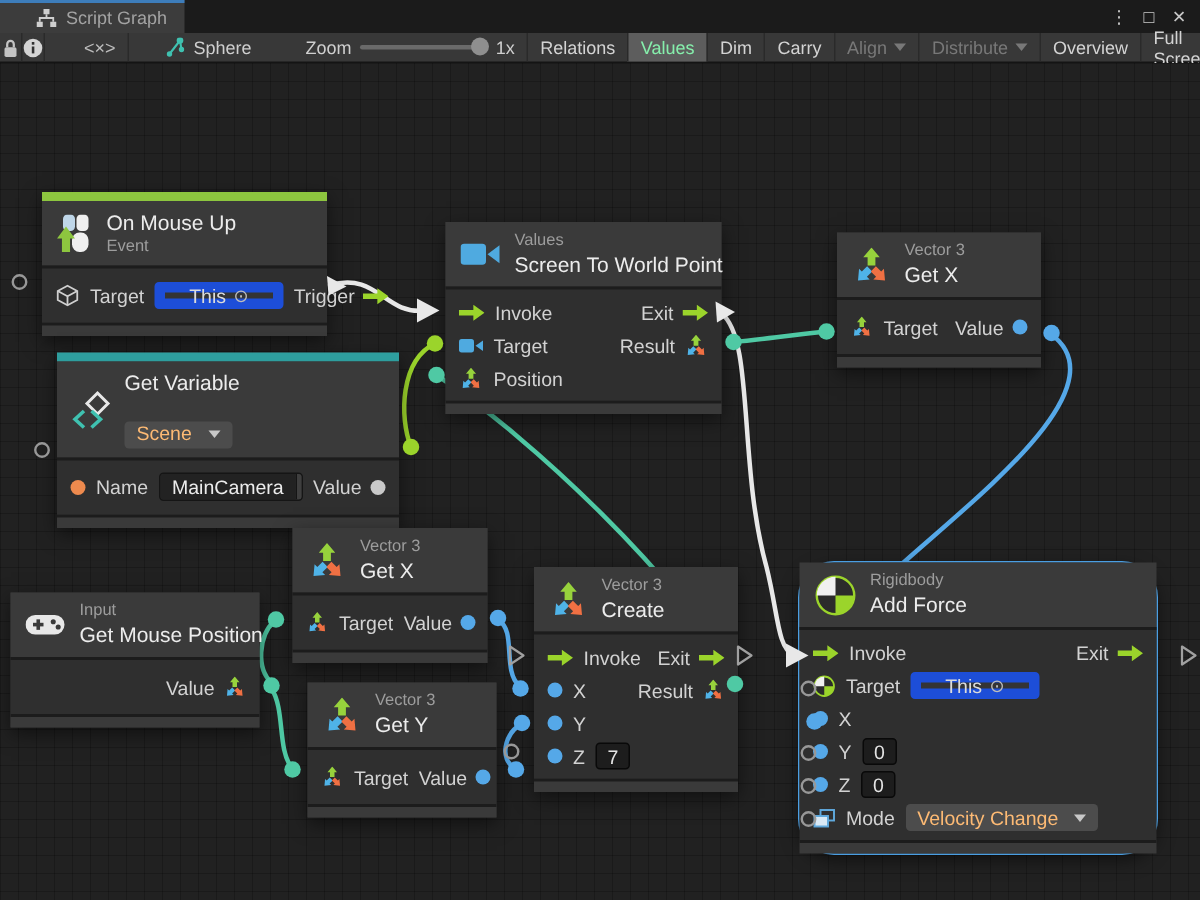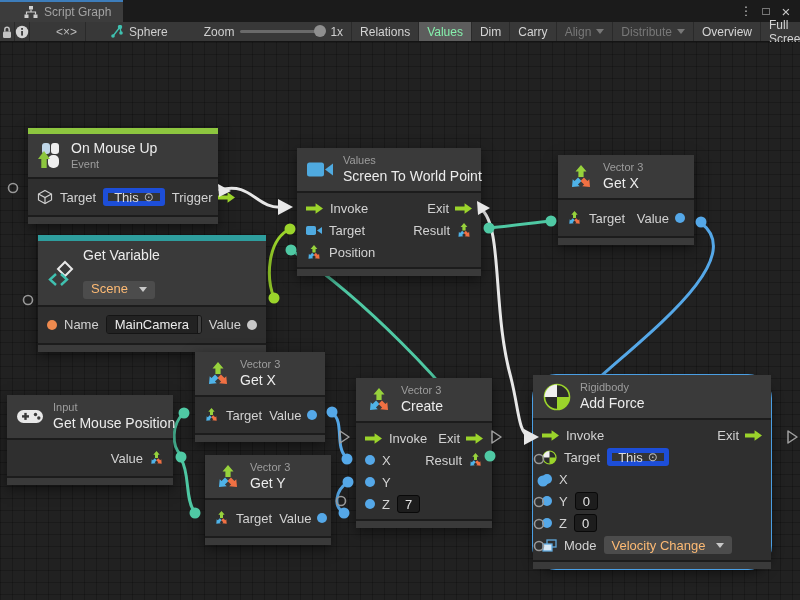--- a/index.html
+++ b/index.html
@@ -44,21 +44,21 @@
   .hdr .txt { display:flex; flex-direction:column; line-height:1.25; }
   .hdr .type { font-size:11px; color:#9d9d9d; }
   .hdr .ttl { font-size:14px; color:#ececec; white-space:nowrap; }
   .body { background:#2f2f2f; border-top:2px solid #1c1c1c; padding:4px 9px; }
   .row { display:flex; align-items:center; gap:7px; height:22px; white-space:nowrap; }
   .row.tall { height:28px; }
   .right { margin-left:auto; display:flex; align-items:center; gap:6px; }
   .ftr { height:9px; background:#3a3a3a; border-top:2px solid #1c1c1c; }
   .dot { width:10px; height:10px; border-radius:50%; display:inline-block; flex:none; }
   .dot.blue { background:#55a8e8; } .dot.orange { background:#ee8a4e; } .dot.gray { background:#c9c9c9; }
-  .pillbtn { display:inline-flex; align-items:center; gap:5px; border:5px solid #1d4ed8; border-radius:3px; background:#343434; padding:0 6px; height:18px; color:#dcdcdc; }
+  .pillbtn { display:inline-flex; align-items:center; gap:5px; border:7px solid #1d4ed8; border-radius:3px; background:#343434; padding:0 16px; height:18px; color:#dcdcdc; }
   .pillbtn .odot { color:#bdbdbd; font-size:12px; }
   .drop { display:inline-flex; align-items:center; background:#4c4c4c; border-radius:3px; padding:1px 8px; height:18px; color:#fdba74; gap:6px; }
   .combo { display:inline-flex; align-items:stretch; border:1px solid #151515; border-radius:3px; overflow:hidden; height:19px; }
   .combo .val { background:#222; padding:0 8px; display:flex; align-items:center; color:#ececec; }
   .combo .cbtn { background:#3f3f3f; border-left:1px solid #151515; display:flex; align-items:center; padding:0 5px; }
   .numbox { background:#1d1d1d; border:1px solid #090909; border-radius:3px; padding:0 7px; height:18px; display:inline-flex; align-items:center; color:#e4e4e4; min-width:18px; justify-content:center; }
   .ic { flex:none; display:inline-flex; }
 </style>
 </head>
 <body>

